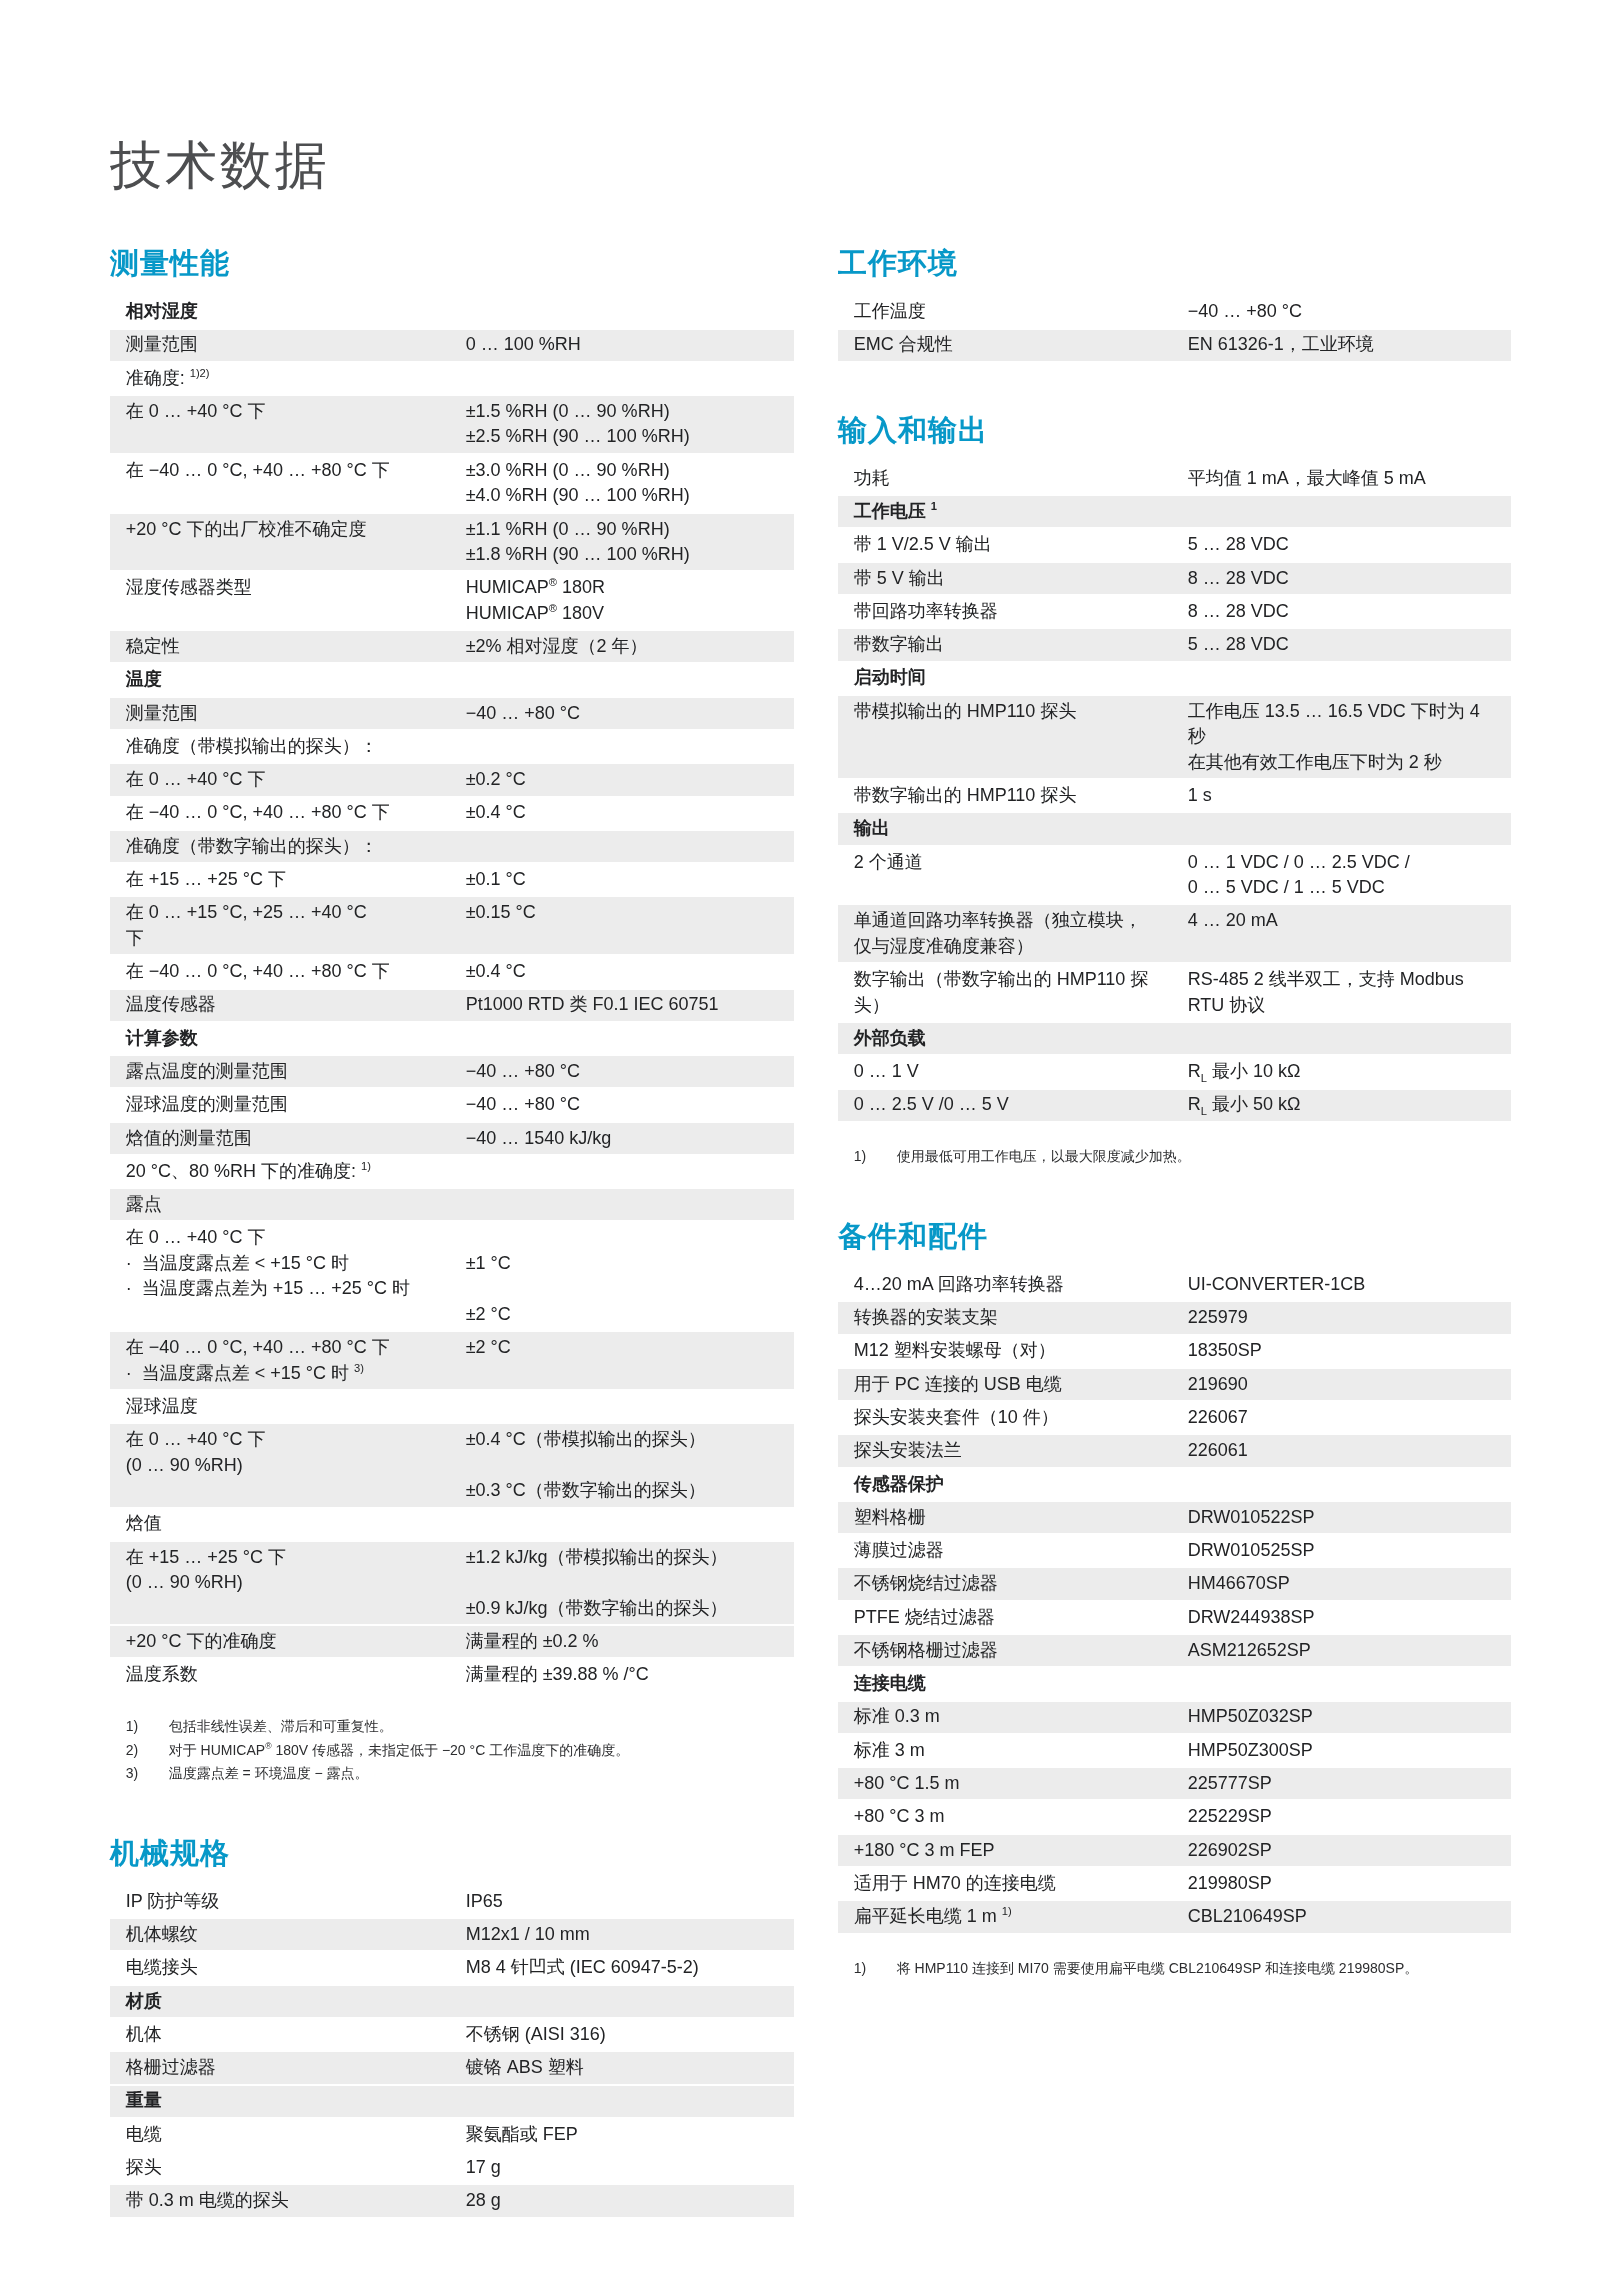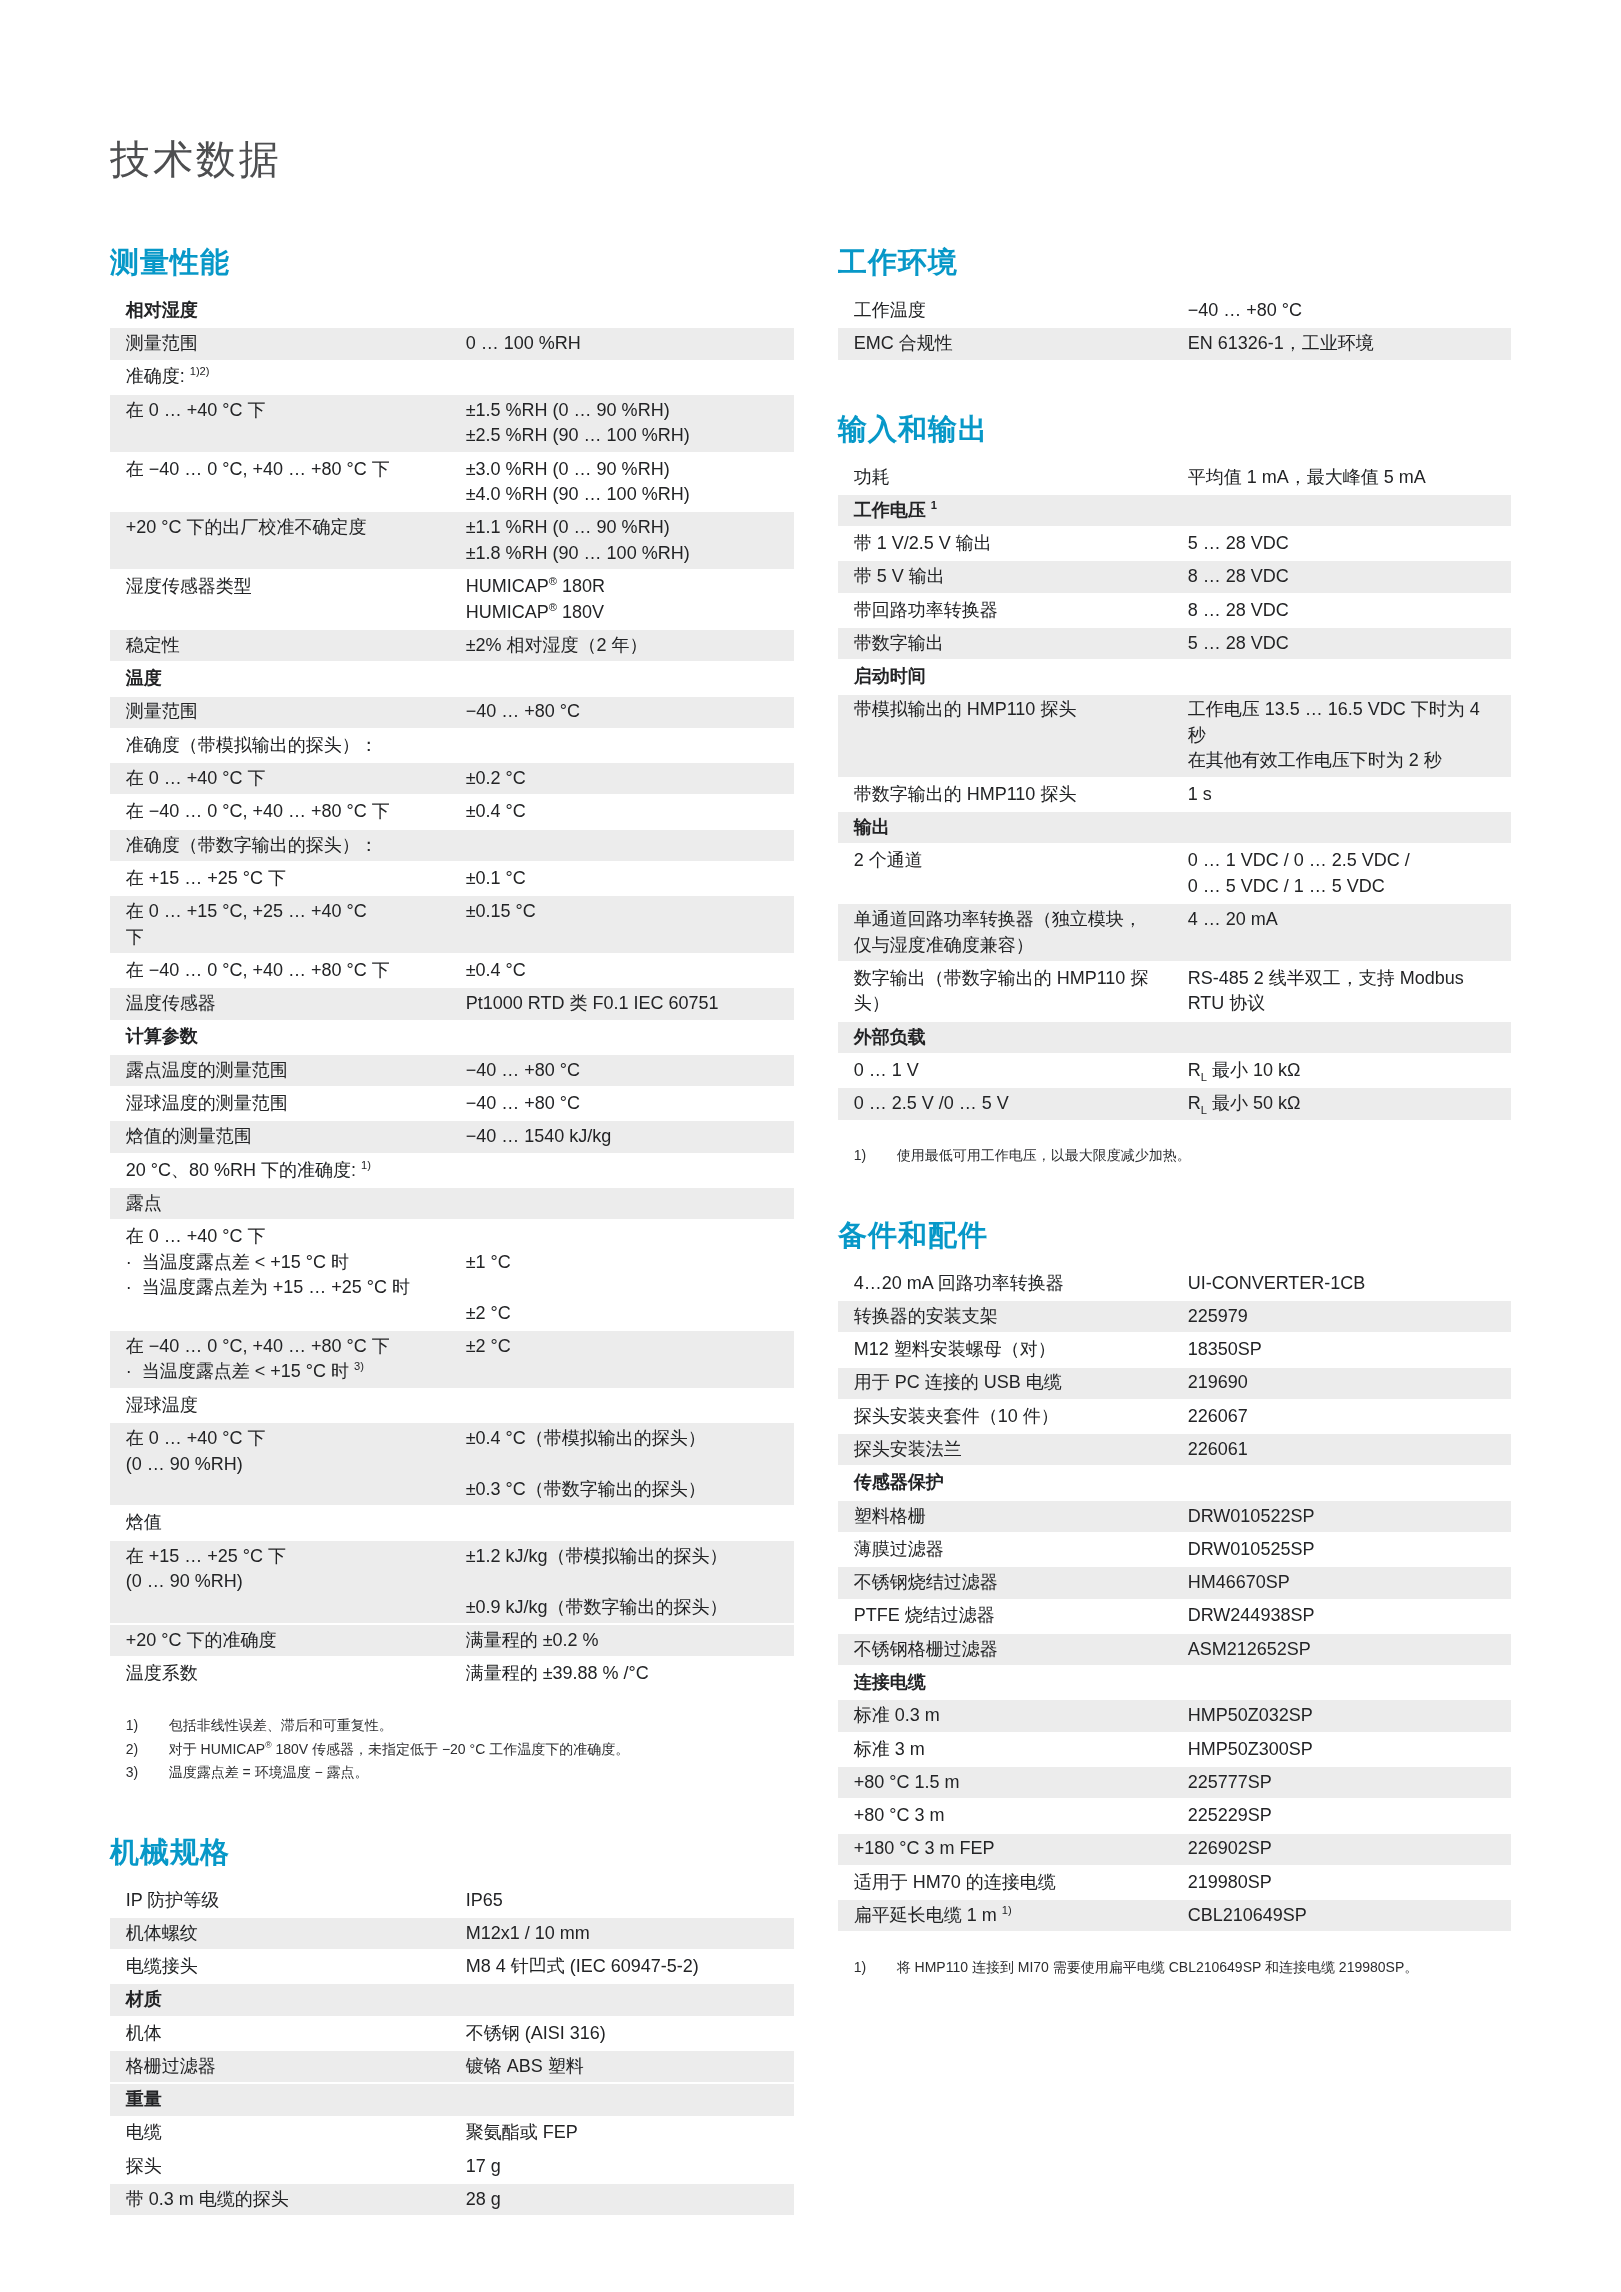--- a/index.html
+++ b/index.html
@@ -10,32 +10,32 @@
   }
   html,body{margin:0;padding:0;background:#ffffff;}
   body{
     width:1621px;height:2293px;overflow:hidden;position:relative;
     font-family:"Liberation Sans","DejaVu Sans",sans-serif;
     color:var(--text-color);
     -webkit-font-smoothing:antialiased;
   }
   .page{padding:137px 0 0 110px;}
   .page-title{
-    margin:0;font-size:40px;font-weight:500;color:var(--title-color);
+    margin:0;font-size:52px;font-weight:500;color:var(--title-color);
     letter-spacing:2.9px;line-height:1.1;
   }
   .columns{display:flex;margin-top:49px;align-items:flex-start;}
   .col{box-sizing:border-box;}
   .col-left{width:684px;margin-right:44px;flex:none;}
   .col-right{width:673px;flex:none;}
   .section-title{
     font-size:29px;font-weight:700;color:var(--accent);
     margin:53px 0 15.7px 0;letter-spacing:1px;line-height:1.15;
   }
-  .col > .section-title:first-child{margin-top:16px;}
+  .col > .section-title:first-child{margin-top:4px;}
   .spec-table{width:100%;margin-top:12px;}
   .row{
     display:flex;align-items:flex-start;
     min-height:31px;box-sizing:border-box;
     padding:2.9px 7.8px 2.9px 15.7px;margin-bottom:2px;
     font-size:18px;line-height:25.5px;
   }
   .row.shade{background:var(--shade);}
   .row.subheader{font-weight:700;}
   .lbl{flex:0 0 340px;box-sizing:border-box;padding-right:11.8px;}

